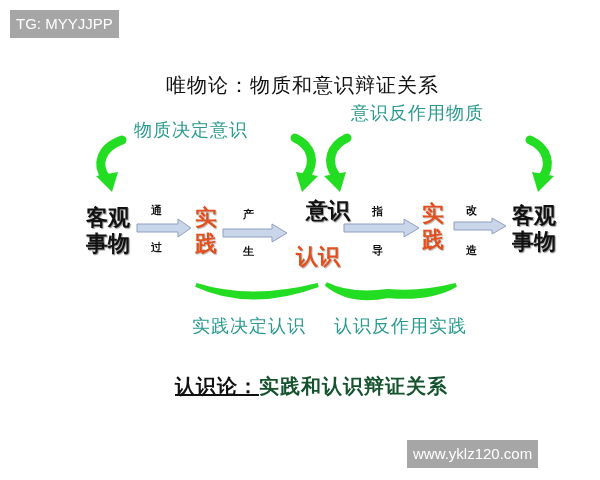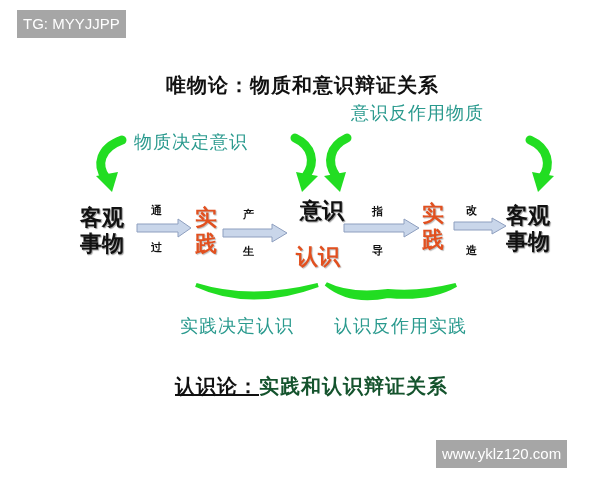--- a/index.html
+++ b/index.html
@@ -5,44 +5,44 @@
   html, body { margin: 0; padding: 0; }
   body {
     width: 600px; height: 480px; position: relative; overflow: hidden;
     background: #ffffff;
     font-family: "DejaVu Sans", sans-serif;
   }
   .abs { position: absolute; }
   .wm {
     background: #a6a6a6; color: #ffffff;
     font-family: "Liberation Sans", sans-serif;
-    font-size: 15px; line-height: 28px; padding: 0 6px; margin-left: 7px;
+    font-size: 15px; line-height: 28px; padding: 0 6px;
   }
   .title-main {
-    font-size: 20px; font-weight: bold; color: #111;
+    font-size: 20px; font-weight: normal; color: #111;
     letter-spacing: 1px; white-space: nowrap;
   }
   .teal { color: #2a9a8e; font-size: 18px; white-space: nowrap; letter-spacing: 1px; }
-  .node-black { color: #111; font-size: 22px; font-weight: bold; line-height: 26px; text-shadow: 1px 1px 1px #999; }
+  .node-black { color: #111; font-size: 22px; font-weight: bold; line-height: 26px; text-align: center; text-shadow: 1px 1px 1px #999; }
   .node-red { color: #e2501f; font-size: 22px; font-weight: bold; line-height: 26px; text-align: center; text-shadow: 1px 1px 1px #bbb; }
   .small { font-size: 11px; font-weight: bold; color: #111; }
   .bottom-title { font-size: 20px; font-weight: bold; white-space: nowrap; letter-spacing: 1px; }
   .bottom-title .k { color: #111; text-decoration: underline; }
   .bottom-title .v { color: #14532d; }
   svg { position: absolute; overflow: visible; }
 </style>
 </head>
 <body>
 
 <div class="abs wm" style="left:10px; top:10px;">TG: MYYJJPP</div>
-<div class="abs wm" style="left:429px; top:440px;text-align:center;">www.yklz120.com</div>
+<div class="abs wm" style="left:407px; top:440px;text-align:center;">www.yklz120.com</div>
 
 <div class="abs title-main" style="left:166px; top:72px;">唯物论：物质和意识辩证关系</div>
 
-<div class="abs teal" style="left:134px; top:118px;margin-top:12px;">物质决定意识</div>
+<div class="abs teal" style="left:134px; top:118px;">物质决定意识</div>
 <div class="abs teal" style="left:351px; top:101px;">意识反作用物质</div>
 
 <svg width="600" height="480" style="left:0;top:0;">
 
   <path d="M122,140 C100,148 96,165 106,178" stroke="#22dd22" stroke-width="9" fill="none" stroke-linecap="round"></path>
   <polygon points="96,176 118,172 112,192" fill="#22dd22"></polygon>
 
   <path d="M295,138 C312,146 316,162 306,176" stroke="#22dd22" stroke-width="9" fill="none" stroke-linecap="round"></path>
   <polygon points="296,172 318,176 302,192" fill="#22dd22"></polygon>
   <path d="M347,138 C330,146 326,162 336,176" stroke="#22dd22" stroke-width="9" fill="none" stroke-linecap="round"></path>
@@ -81,18 +81,18 @@
 
 <div class="abs small" style="left:151px; top:203px;">通</div>
 <div class="abs small" style="left:151px; top:240px;">过</div>
 <div class="abs small" style="left:243px; top:207px;">产</div>
 <div class="abs small" style="left:243px; top:244px;">生</div>
 <div class="abs small" style="left:372px; top:204px;">指</div>
 <div class="abs small" style="left:372px; top:243px;">导</div>
 <div class="abs small" style="left:466px; top:203px;">改</div>
 <div class="abs small" style="left:466px; top:243px;">造</div>
 
-<div class="abs teal" style="left:180px; top:314px;">实践决定认识</div>
+<div class="abs teal" style="left:192px; top:314px;">实践决定认识</div>
 <div class="abs teal" style="left:334px; top:314px;">认识反作用实践</div>
 
 <div class="abs bottom-title" style="left:175px; top:373px;">
   <span class="k">认识论：</span><span class="v">实践和认识辩证关系</span>
 </div>
 
 </body></html>

